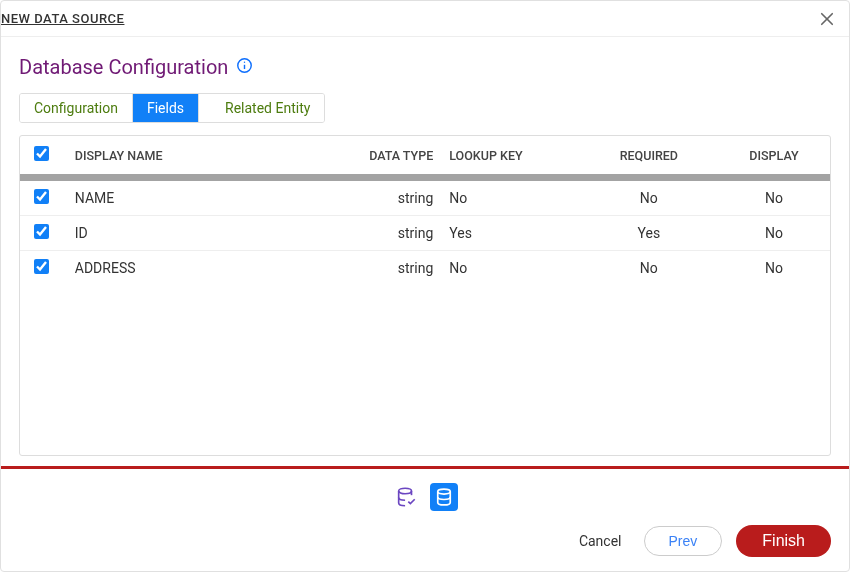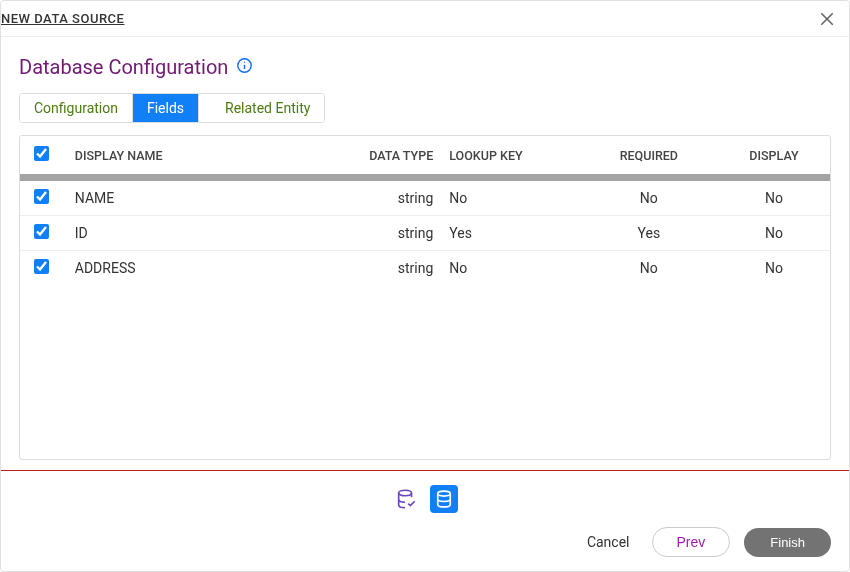--- a/index.html
+++ b/index.html
@@ -123,21 +123,21 @@
     th.col-req,   td.col-req   { width: 136px; text-align:center; }
     th.col-uni,   td.col-uni   { width: 110px; text-align:center; }
     tbody tr:last-child td { border-bottom: none; }
     .chk {
       width: 15px;
       height: 15px;
       accent-color: #1180f7;
       cursor: pointer;
     }
     .modal-footer {
-      border-top: 1px solid #b91c1c;
+      border-top: 3px solid #b91c1c;
       padding: 10px 18px 14px 18px;
       display: flex;
       flex-direction: column;
       gap: 14px;
     }
     .stepper {
       display: flex;
       justify-content: center;
       gap: 10px;
       align-items: center;
@@ -166,31 +166,31 @@
       color: #333;
       cursor: pointer;
       padding: 6px 8px;
       font-size: 14px;
     }
     .btn-outline {
       border: 1px solid #ccc;
       border-radius: 18px;
       padding: 6px 24px;
       font-size: 14px;
-      color: #a21caf;
+      color: #3b82f6;
       background: #fff;
       cursor: pointer;
     }
     .btn-primary {
-      background: #737373;
+      background: #b91c1c;
       color: #fff;
       border: none;
       border-radius: 18px;
       padding: 7px 26px;
-      font-size: 13px;
+      font-size: 16px;
       font-weight: 500;
       cursor: pointer;
     }
   </style>
 </head>
 <body>
 
 <div class="modal">
 
   <div class="modal-header">

